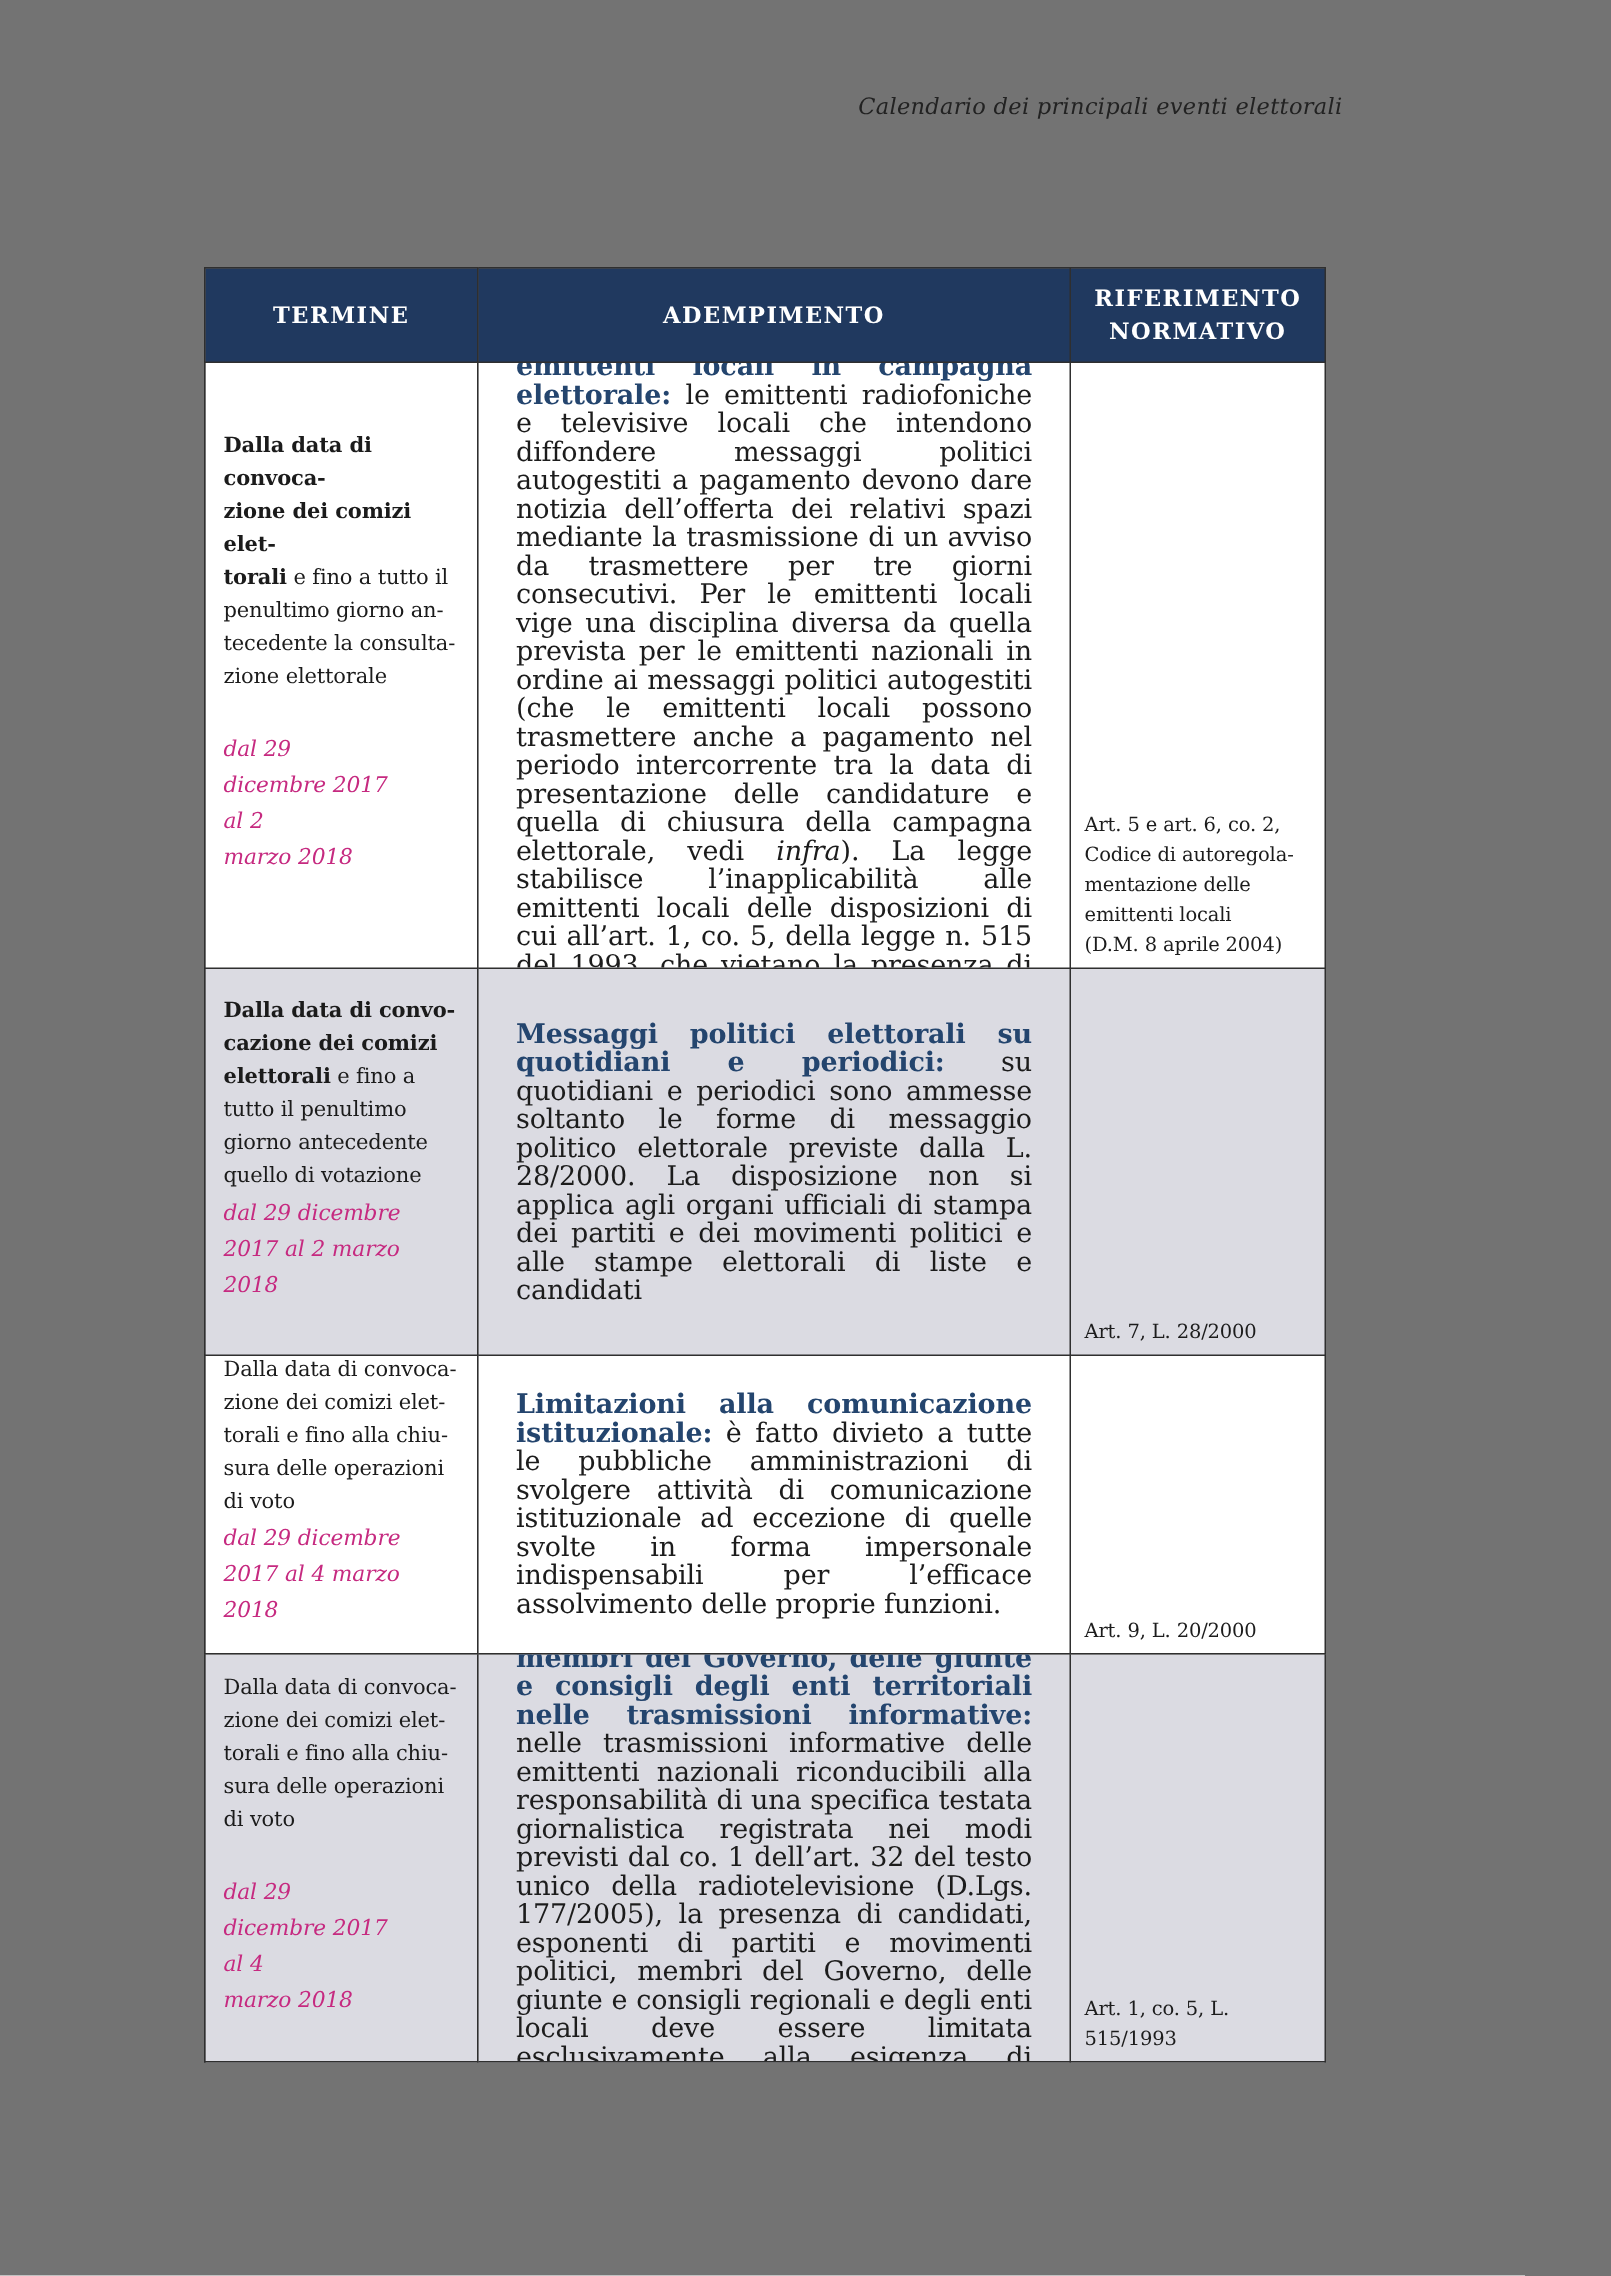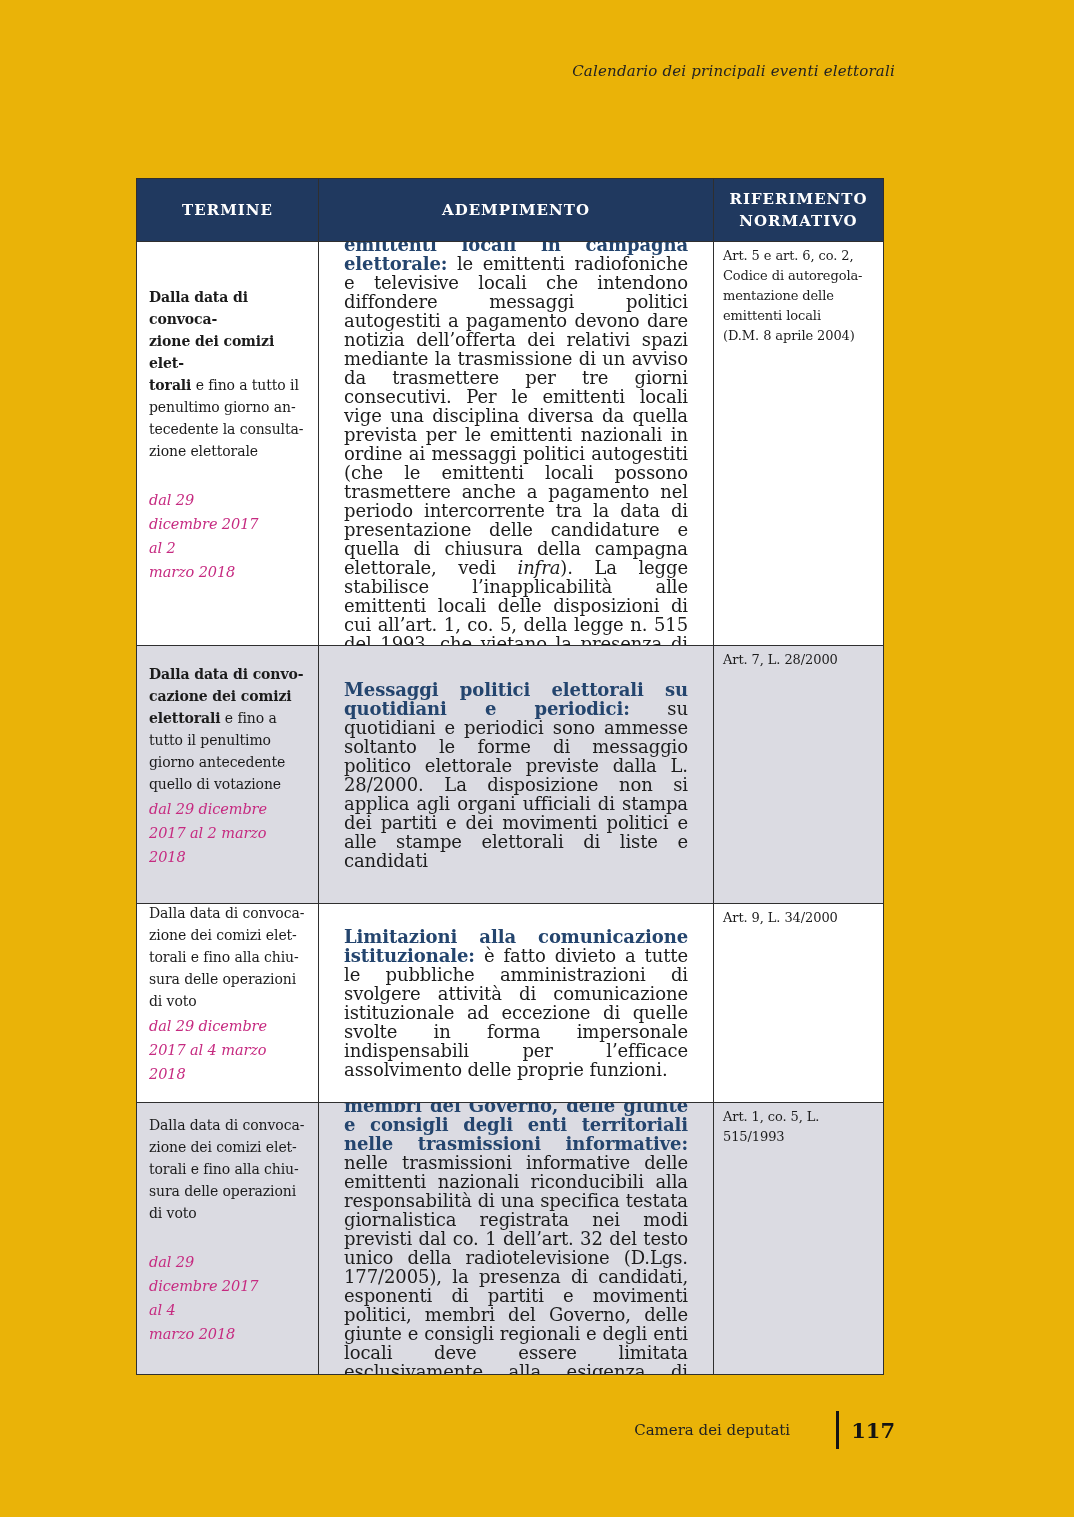--- a/index.html
+++ b/index.html
@@ -1,19 +1,19 @@
 <!DOCTYPE html>
 <html><head>
 <meta charset="utf-8">
 <style>
   html,body{margin:0;padding:0;background:#ffffff;}
   .page{
     position:relative;
     width:1074px;height:1517px;
-    background:#eab308;
+    background:#737373;
     font-family:"DejaVu Serif","Liberation Serif",serif;
     color:#1b1b1b;
     overflow:hidden;
   }
   .running-header{
     position:absolute;top:62px;right:179px;
     font-style:italic;font-size:15px;color:#222;
     letter-spacing:.2px;
   }
   table.cal-table{
@@ -48,21 +48,21 @@
     margin-top:2px;letter-spacing:-.1px;
   }
   .date.gapped{margin-top:26px;}
   .adem{align-items:center;padding:0 9px;}
   .adem-text{
     margin:16px;font-size:18px;line-height:19px;text-align:justify;
     color:#1c1c1c;letter-spacing:-.1px;
   }
   .adem-text .lead{font-weight:bold;color:#24456e;}
   .adem-text .it{font-style:italic;}
-  .rif{flex-direction:column;justify-content:flex-start;padding:4px 4px 4px 9px;}
+  .rif{flex-direction:column;justify-content:flex-end;padding:4px 4px 4px 9px;}
   .rif-text{font-size:13px;line-height:20px;white-space:pre-line;color:#1c1c1c;letter-spacing:-.1px;}
   .footer{
     position:absolute;top:1406px;right:179px;height:48px;
     display:flex;align-items:center;
   }
   .footer .flabel{font-size:15px;color:#222;}
   .footer .fbar{width:3px;height:38px;background:#141414;margin-left:46px;margin-right:12px;}
   .footer .fnum{font-size:21px;font-weight:bold;color:#141414;}
 </style>
 </head>
@@ -157,21 +157,21 @@
 2018</span>
           </div>
         </td>
         <td>
           <div class="cellbox adem rh3">
             <p class="adem-text"><span class="lead">Limitazioni alla comunicazione istituzionale:</span><span> è fatto divieto a tutte le pubbliche amministrazioni di svolgere attività di comunicazione istituzionale ad eccezione di quelle svolte in forma impersonale indispensabili per l’efficace assolvimento delle proprie funzioni.</span></p>
           </div>
         </td>
         <td>
           <div class="cellbox rif rh3">
-            <span class="rif-text">Art. 9, L. 34/2000</span>
+            <span class="rif-text">Art. 9, L. 20/2000</span>
           </div>
         </td>
       </tr>
 
       <tr class="shaded">
         <td>
           <div class="cellbox termine rh4">
             <span class="termine-text">Dalla data di convoca-
 zione dei comizi elet-
 torali e fino alla chiu-
@@ -192,19 +192,14 @@
           <div class="cellbox rif rh4">
             <span class="rif-text">Art. 1, co. 5, L.
 515/1993</span>
           </div>
         </td>
       </tr>
 
     </tbody>
   </table>
 
-  <div class="footer">
-    <span class="flabel">Camera dei deputati</span>
-    <span class="fbar"></span>
-    <span class="fnum">117</span>
-  </div>
 
 </div>
 
 </body></html>

